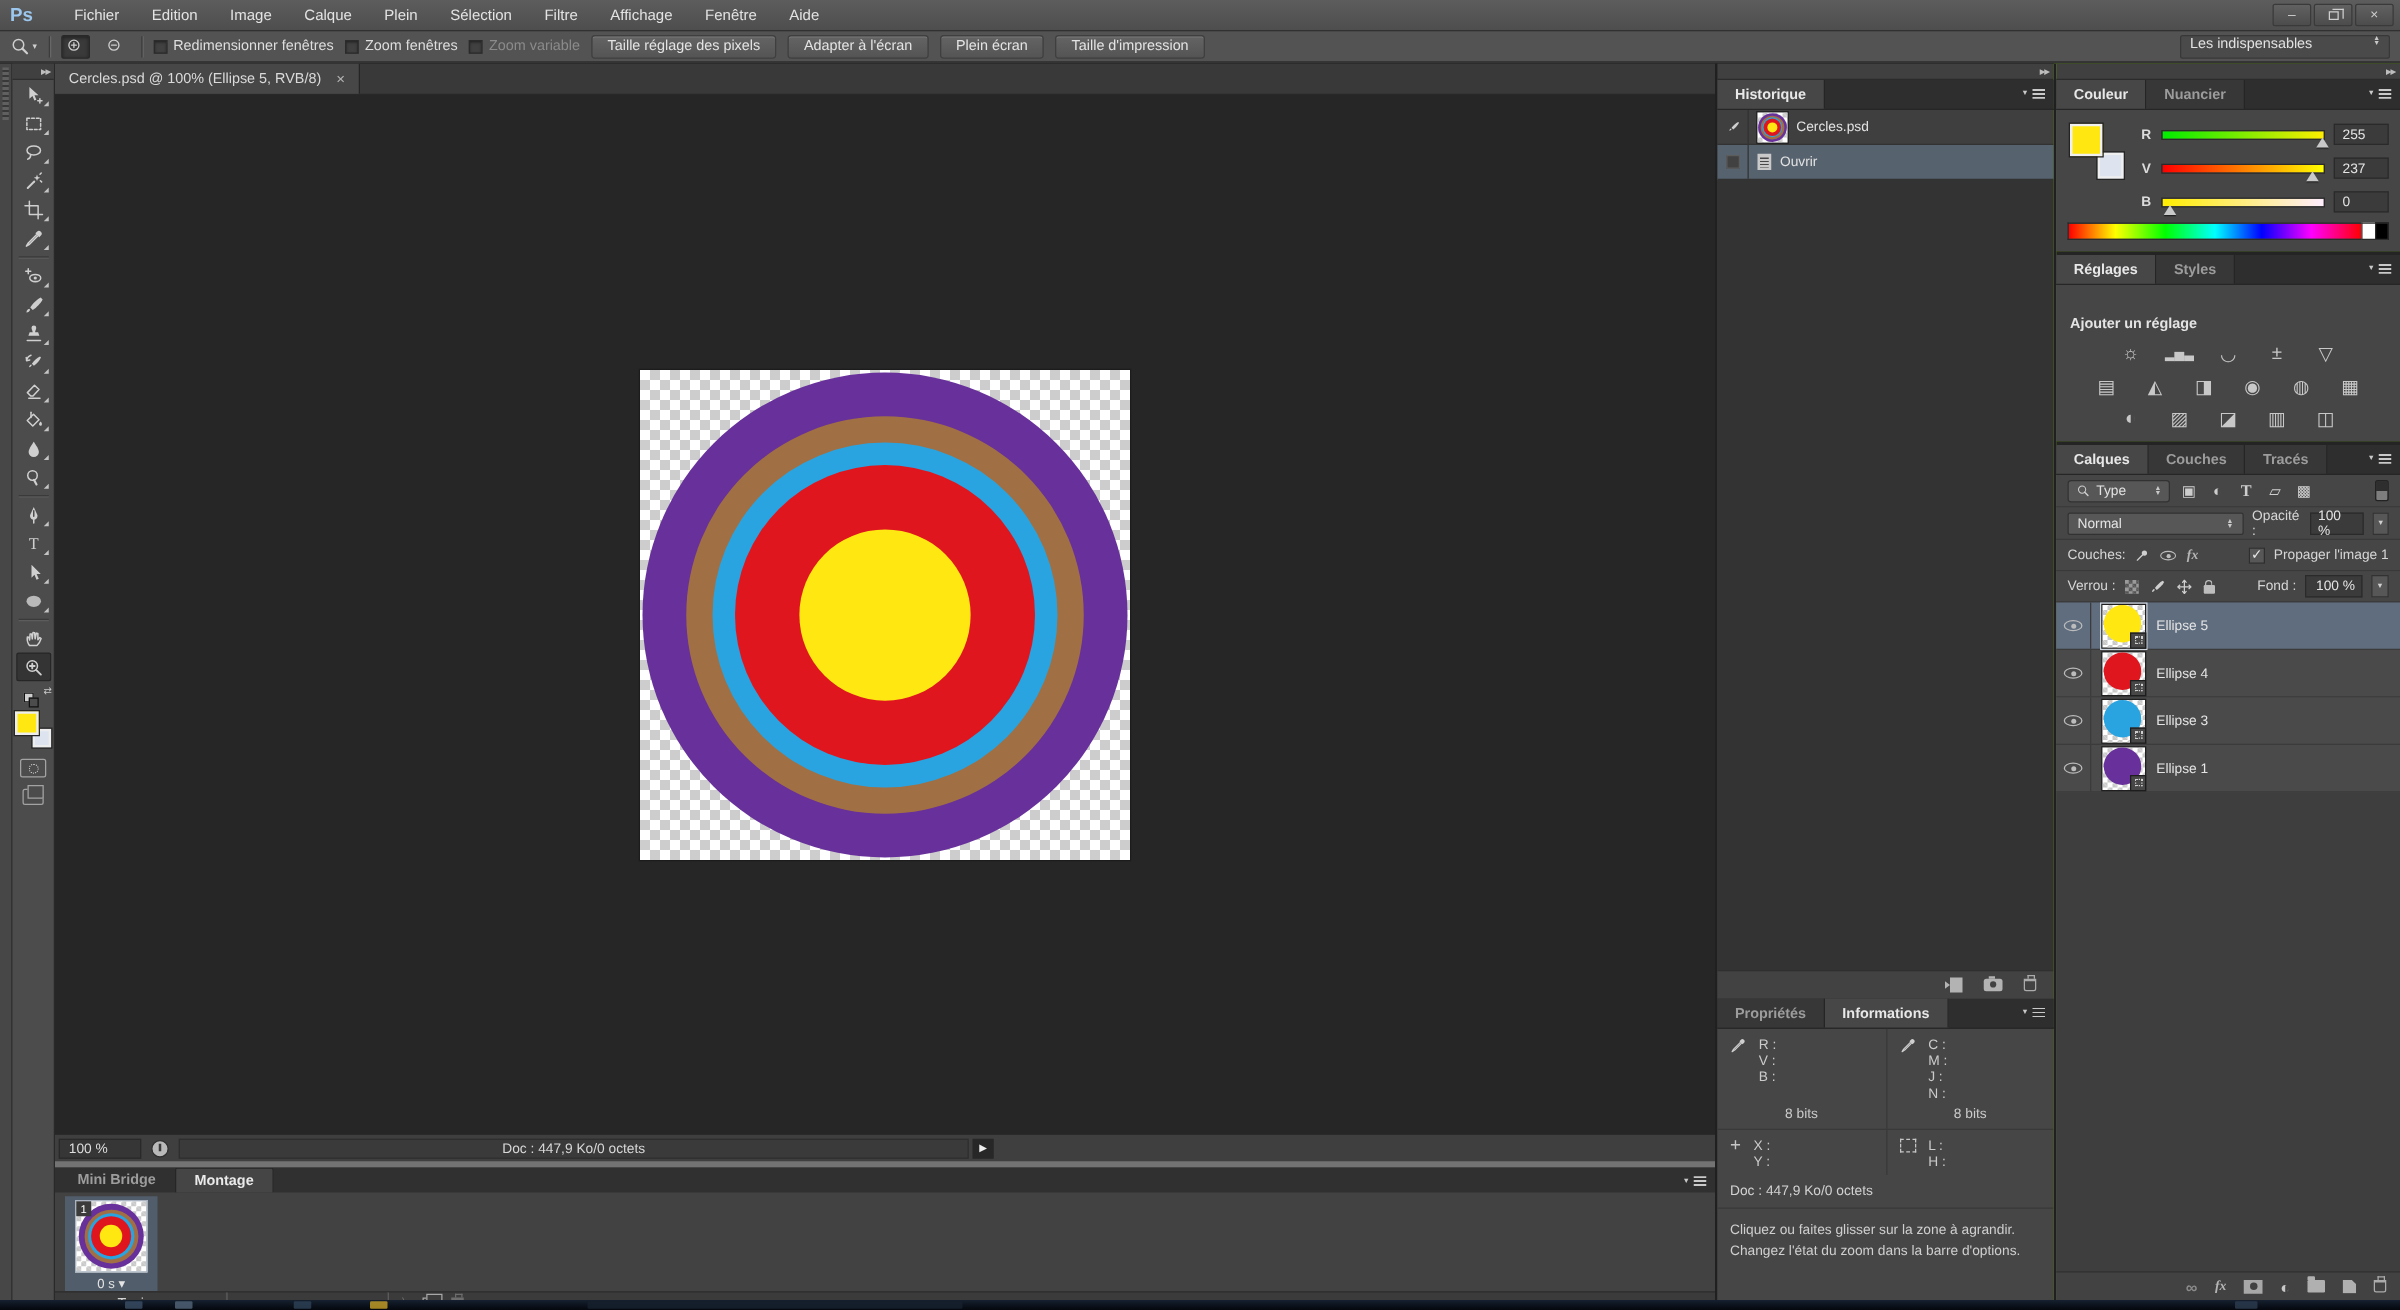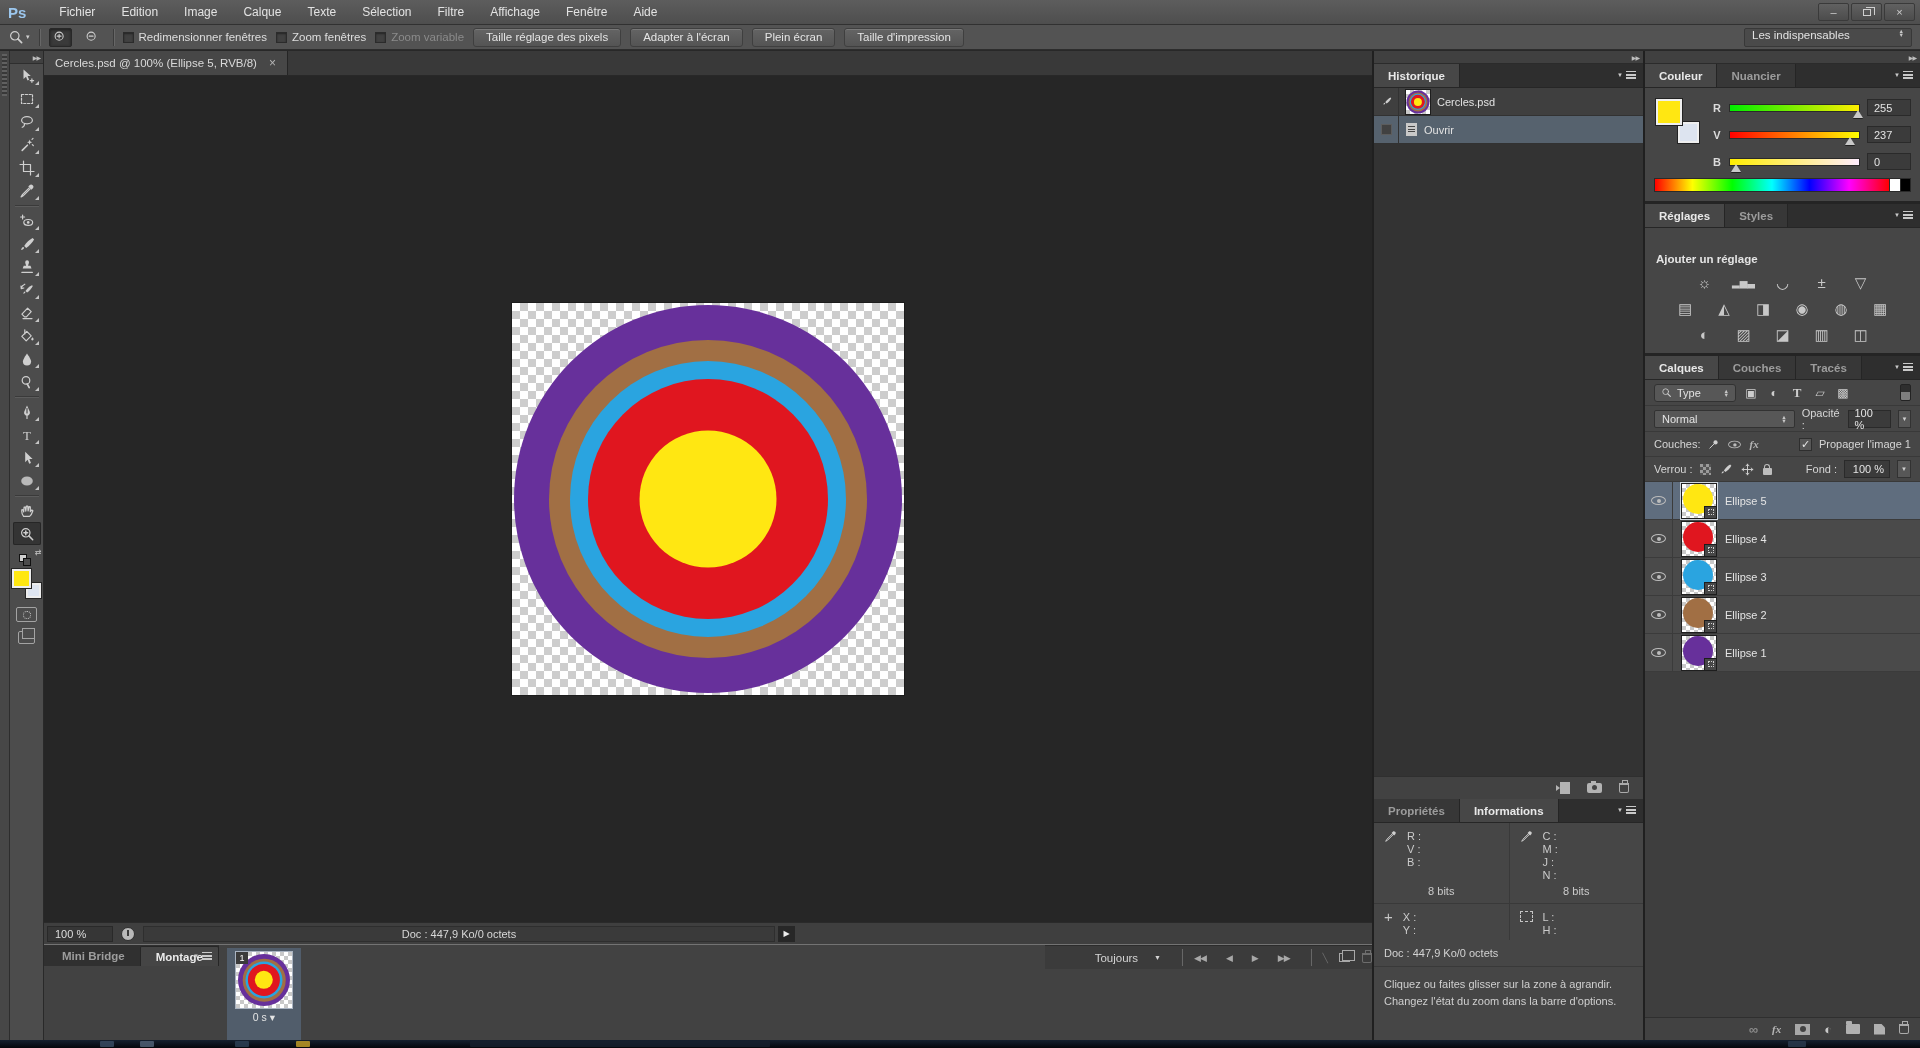--- a/index.html
+++ b/index.html
@@ -80,21 +80,21 @@
   .r4{width:240px;height:240px}.r5{width:137px;height:137px}
 
   .statusbar{height:22px;background:#3f3f3f;border-top:1px solid #2a2a2a;display:flex;align-items:center;padding:0 3px;gap:3px;font-size:11px}
   .zoomfield{width:66px;height:16px;background:#363636;border:1px solid #292929;display:flex;align-items:center;padding:0 7px;color:#dedede}
   .clockicon{width:14px;height:14px;border-radius:50%;background:#b9b9b9;position:relative;margin:0 5px;border:1px solid #2e2e2e}
   .clockicon::after{content:"";position:absolute;left:5px;top:2px;width:2px;height:6px;background:#3a3a3a}
   .docfield{width:632px;height:16px;background:#3a3a3a;border:1px solid #2e2e2e;display:flex;align-items:center;justify-content:center;color:#d8d8d8}
   .statusarrow{width:17px;height:16px;background:#272727;display:flex;align-items:center;justify-content:center;color:#ededed;font-size:8px}
 
   
-  .timeline{height:96px;display:flex;flex-direction:row;background:#424242;border-top:1px solid #737373}
+  .timeline{height:111px;display:flex;flex-direction:column;background:#424242;border-top:5px solid #737373}
   .tl-tabs{height:21px;background:#303030;display:flex;align-items:flex-end;padding-left:3px;position:relative}
   .tl-tab{height:20px;display:flex;align-items:center;padding:0 15px;font-size:11.5px;font-weight:700;color:#9d9d9d}
   .tl-tab.active{background:#454545;color:#eaeaea;border-radius:2px 2px 0 0;border:1px solid #262626;border-bottom:0}
   .tl-body{flex:1;display:flex;padding:3px 0 0 8px}
   .framecell{width:74px;background:#515d6b;display:flex;flex-direction:column;align-items:center;padding-top:3px}
   .framethumb{width:58px;height:58px;position:relative;border:1px solid #a9b3c1}
   .framenum{position:absolute;top:0;left:0;width:12px;height:12px;background:#3b3b3b;color:#fff;font-size:9px;
             display:flex;align-items:center;justify-content:center;z-index:3}
   .framedelay{font-size:10.5px;color:#e4e4e4;padding-top:2px}
   .tl-controls{height:24px;background:#3b3b3b;border-top:1px solid #2c2c2c;display:flex;align-items:center;padding-left:42px;gap:12px}
@@ -224,21 +224,21 @@
 <body>
 
 <div id="app">
 
   <div class="menubar">
     <span class="logo">Ps</span>
     <span class="menu-item">Fichier</span>
     <span class="menu-item">Edition</span>
     <span class="menu-item">Image</span>
     <span class="menu-item">Calque</span>
-    <span class="menu-item">Texte</span>
+    <span class="menu-item">Plein</span>
     <span class="menu-item">Sélection</span>
     <span class="menu-item">Filtre</span>
     <span class="menu-item">Affichage</span>
     <span class="menu-item">Fenêtre</span>
     <span class="menu-item">Aide</span>
     <div class="winbtns">
       <div class="winbtn">–</div>
       <div class="winbtn">
           <span class="restore-glyph"></span>
         </div>
@@ -822,32 +822,20 @@
                 <i></i>
               </span>
           </div>
           <span class="lname">Ellipse 3</span>
         </div>
         <div class="lrow">
           <div class="eyecell">
               <span class="eye"></span>
             </div>
           <div class="lthumb checker-sm">
-            <span class="lcircle" style="background: rgb(161, 111, 68);"></span>
-            <span class="lbadge">
-                <i></i>
-              </span>
-          </div>
-          <span class="lname">Ellipse 2</span>
-        </div>
-        <div class="lrow">
-          <div class="eyecell">
-              <span class="eye"></span>
-            </div>
-          <div class="lthumb checker-sm">
             <span class="lcircle" style="background: rgb(103, 48, 155);"></span>
             <span class="lbadge">
                 <i></i>
               </span>
           </div>
           <span class="lname">Ellipse 1</span>
         </div>
 
         <div class="lp-empty"></div>
 

